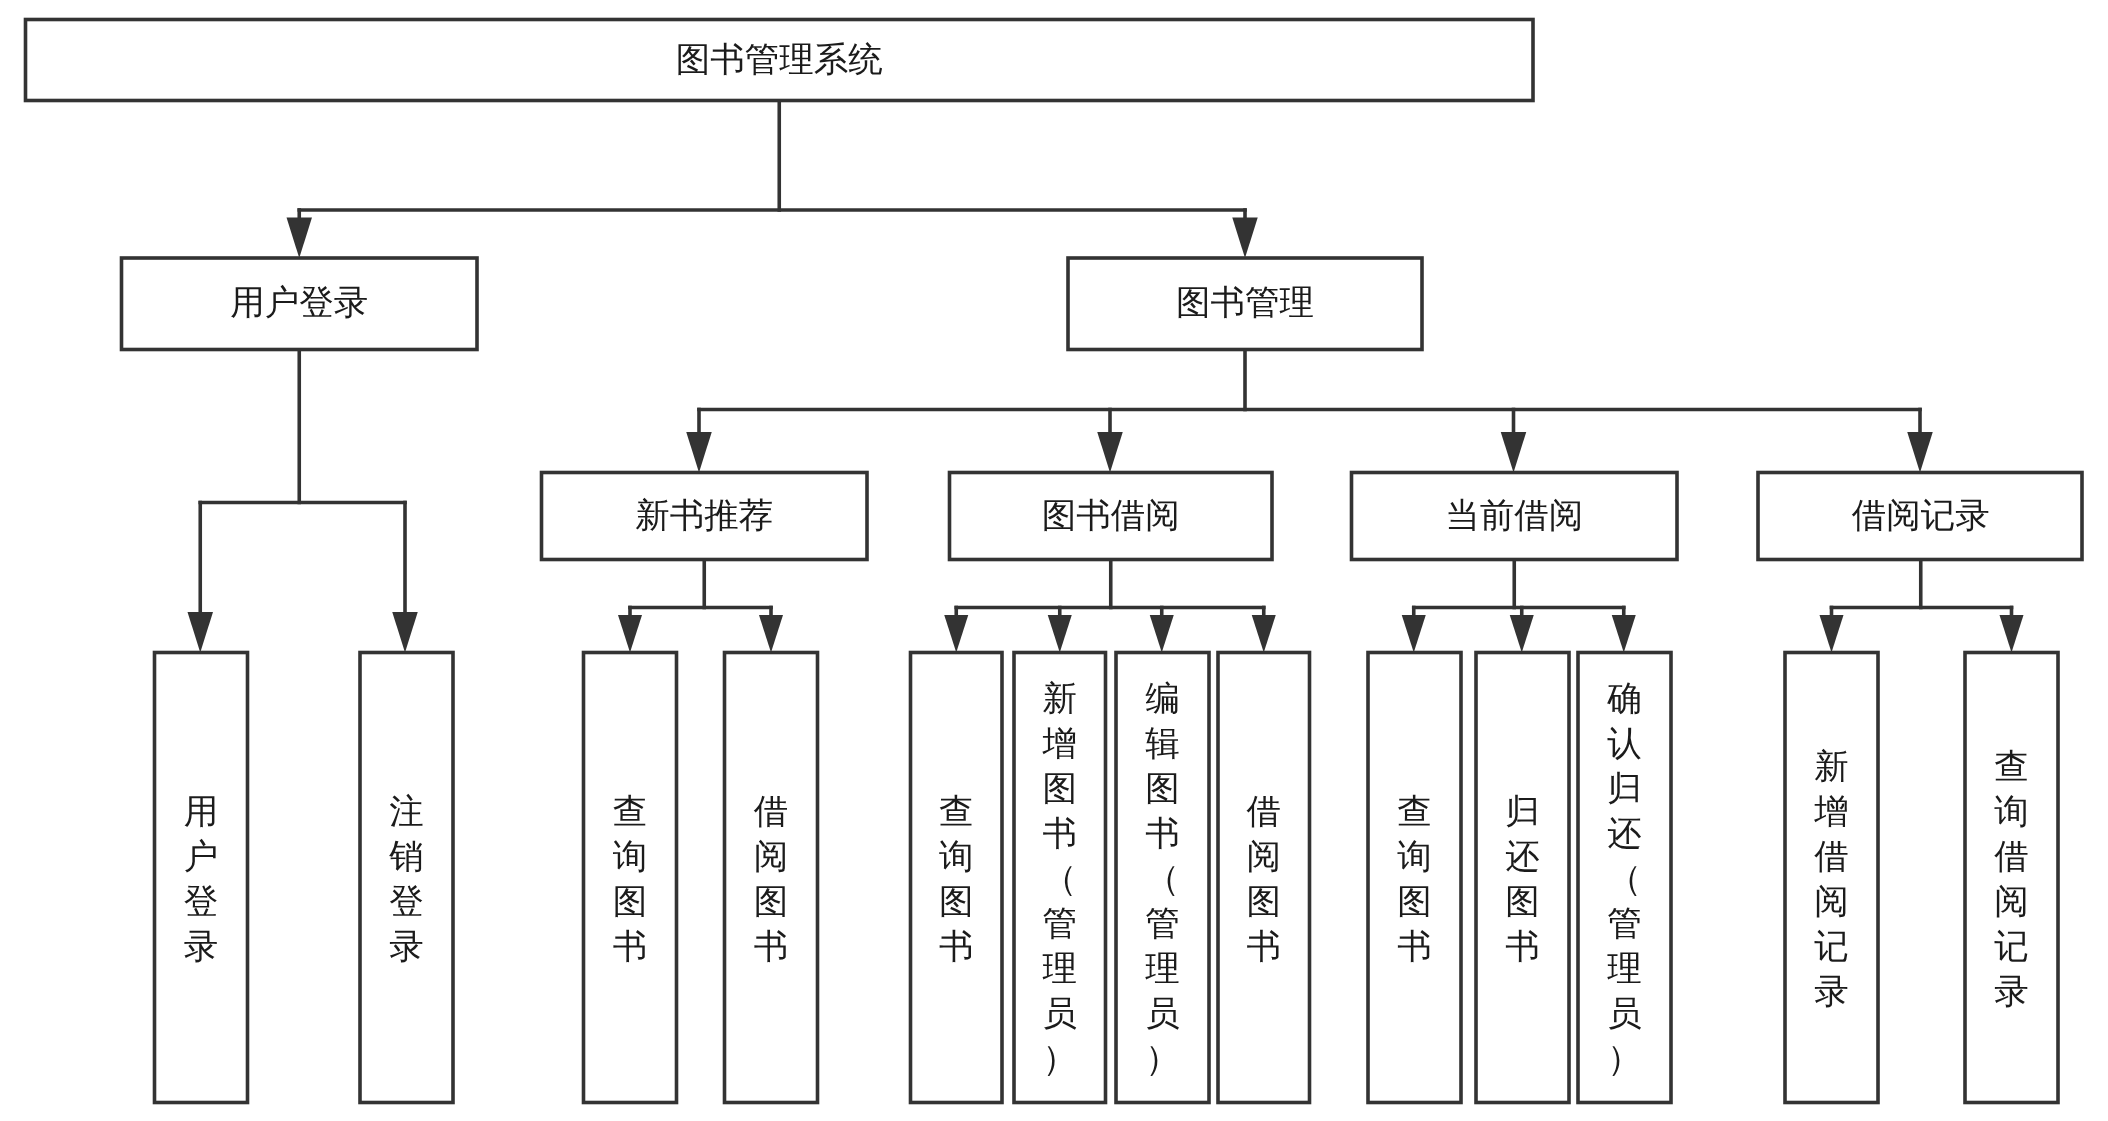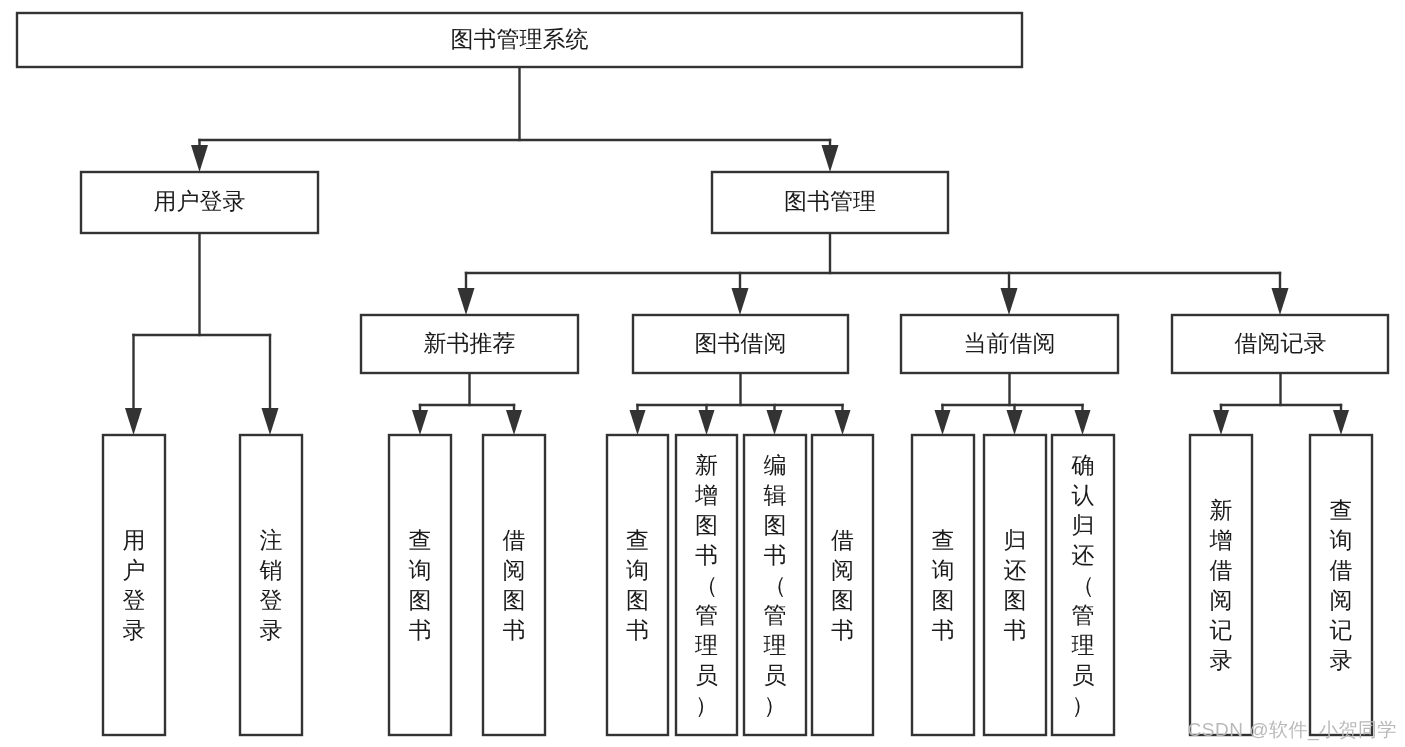--- a/index.html
+++ b/index.html
@@ -234,14 +234,13 @@
       <text class="node-label-v" x="1221" y="0"><tspan x="1221" y="518.4">新</tspan><tspan x="1221" y="548.4">增</tspan><tspan x="1221" y="578.4">借</tspan><tspan x="1221" y="608.4">阅</tspan><tspan x="1221" y="638.4">记</tspan><tspan x="1221" y="668.4">录</tspan></text>
     </g>
 
     <g>
       <rect class="node-box" x="1310" y="435" width="62" height="300"></rect>
       <text class="node-label-v" x="1341" y="0"><tspan x="1341" y="518.4">查</tspan><tspan x="1341" y="548.4">询</tspan><tspan x="1341" y="578.4">借</tspan><tspan x="1341" y="608.4">阅</tspan><tspan x="1341" y="638.4">记</tspan><tspan x="1341" y="668.4">录</tspan></text>
     </g>
 
   </svg>
 
-  <div class="watermark-text">CSDN @软件_小贺同学</div>
 </div>
 
 </body></html>

